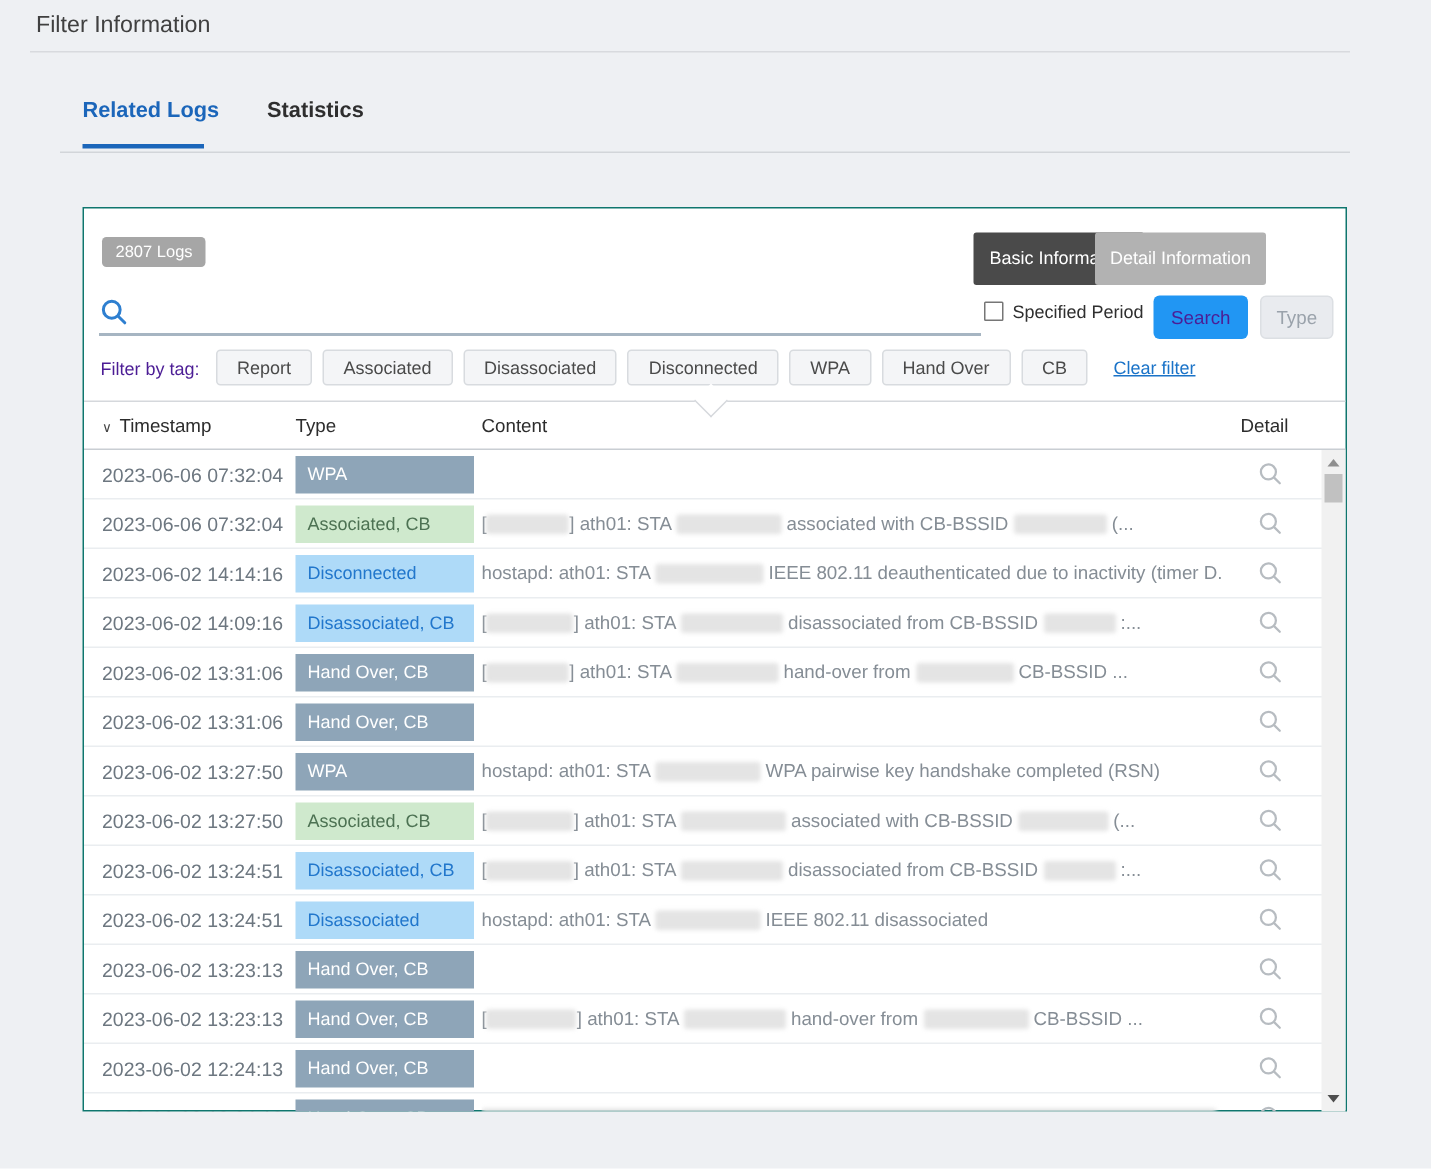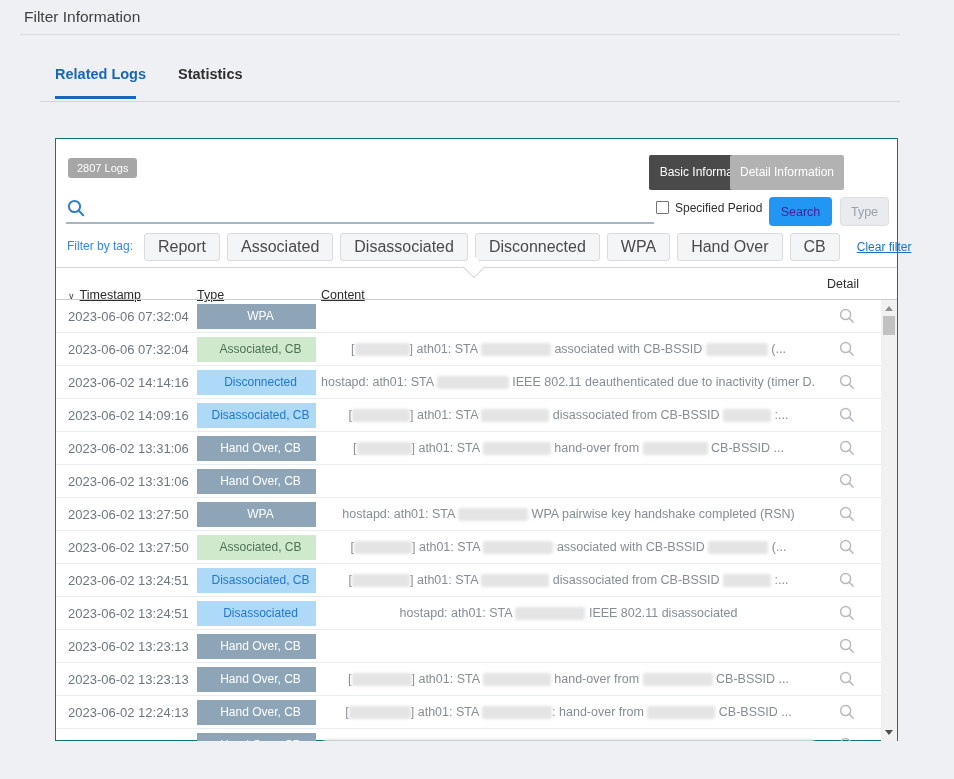--- a/index.html
+++ b/index.html
@@ -59,50 +59,50 @@
     border:1px solid #767676; background:#fff; border-radius:1px; cursor:pointer;
   }
   .period-label { left:619px; top:62px; font-size:12px; color:#2f2f2f; cursor:pointer; }
 
   .btn { top:58px; height:29px; border-radius:4px; font-size:12.5px;
          display:flex; align-items:center; justify-content:center; cursor:pointer; }
   .btn-search { left:713px; width:63px; background:#2196f3; color:#4c1d95; }
   .btn-clear  { left:784px; width:49px; background:#e9ebef; color:#9aa2ab; border:1px solid #dcdfe3; }
 
   
-  .filter-label { left:11px; top:100px; font-size:12px; color:#3b82f6; }
+  .filter-label { left:11px; top:100px; font-size:12px; color:#4c1d95; }
   .filter-tags { left:88px; top:94px; display:flex; gap:7px; align-items:center; }
   .tag-chip {
     background:#f4f5f7; border:1px solid #d8dbdf; border-radius:3px;
-    font-size:16px; color:#4a4a4a; padding:4px 13px; cursor:pointer; white-space:nowrap;
+    font-size:12px; color:#4a4a4a; padding:4px 13px; cursor:pointer; white-space:nowrap;
   }
   .clear-filter {
     margin-left:10px; font-size:12px; color:#1a73c8;
     text-decoration:underline; cursor:pointer; white-space:nowrap;
   }
   .filter-divider { left:0; top:128px; width:841px; height:1px; background:#d5d8dc; }
   .filter-notch {
     left:410px; top:120px; width:16px; height:16px; background:#ffffff;
     border-right:1px solid #d5d8dc; border-bottom:1px solid #d5d8dc;
     transform:rotate(45deg); cursor:pointer;
   }
 
   
   .table-header { left:0; top:128px; width:841px; height:32px; }
   .th { position:absolute; top:0; height:32px; line-height:34px;
         font-size:12.5px; color:#2c2c2c; }
-  .th.sortable { text-decoration:underline; cursor:pointer;margin-top:11px; }
+  .th.sortable { cursor:pointer; }
   .sort-icon { font-size:9px; color:#444; margin-right:5px; text-decoration:none; display:inline-block; }
   .th-timestamp { left:12px; }
   .th-type { left:141px; }
   .th-content { left:265px; }
   .th-detail { left:771px; }
   .header-divider { left:0; top:160px; width:841px; height:1px; background:#c9ced3; }
 
-  .table-body { left:0; top:161px; width:841px; height:441px; overflow:hidden;text-align:center; }
+  .table-body { left:0; top:161px; width:841px; height:441px; overflow:hidden; }
   .log-row { position:relative; width:826px; height:33px; border-bottom:1px solid #eaedf0; }
   .cell-timestamp {
     position:absolute; left:12px; top:0; height:33px; line-height:33px;
     font-size:13px; color:#6d7780; white-space:nowrap;
   }
   .type-badge {
     position:absolute; left:141px; top:4px; width:119px; height:25px;
     line-height:25px; padding-left:8px; font-size:12px; white-space:nowrap; overflow:hidden;
   }
   .badge-slate { background:#8ea5b8; color:#ffffff; }
@@ -306,21 +306,20 @@
     <div class="cell-content"><span>[</span><span class="redact" style="width: 60px;"></span><span>] ath01: STA </span><span class="redact" style="width: 68px;"></span><span> hand-over from </span><span class="redact" style="width: 70px;"></span><span> CB-BSSID ...</span></div>
     <svg class="detail-icon-btn" viewBox="0 0 16 16">
       <circle cx="6.6" cy="6.6" r="5" fill="none" stroke="#b7bcc1" stroke-width="1.5"></circle>
       <line x1="10.4" y1="10.4" x2="14.2" y2="14.2" stroke="#b7bcc1" stroke-width="1.5" stroke-linecap="round"></line>
     </svg>
   </div>
 
   <div class="log-row">
     <div class="cell-timestamp">2023-06-02 12:24:13</div>
     <div class="type-badge badge-slate">Hand Over, CB</div>
-    <div class="cell-content"><span>[</span><span class="redact" style="width: 62px;"></span><span>] ath01: STA </span><span class="redact" style="width: 70px;"></span><span>: hand-over from </span><span class="redact" style="width: 68px;"></span><span> CB-BSSID ...</span></div>
     <svg class="detail-icon-btn" viewBox="0 0 16 16">
       <circle cx="6.6" cy="6.6" r="5" fill="none" stroke="#b7bcc1" stroke-width="1.5"></circle>
       <line x1="10.4" y1="10.4" x2="14.2" y2="14.2" stroke="#b7bcc1" stroke-width="1.5" stroke-linecap="round"></line>
     </svg>
   </div>
 
   <div class="log-row">
     <div class="cell-timestamp">2023-06-02 12:24:13</div>
     <div class="type-badge badge-slate">Hand Over, CB</div>
     <div class="cell-content"><span class="redact" style="width: 490px;"></span></div>

